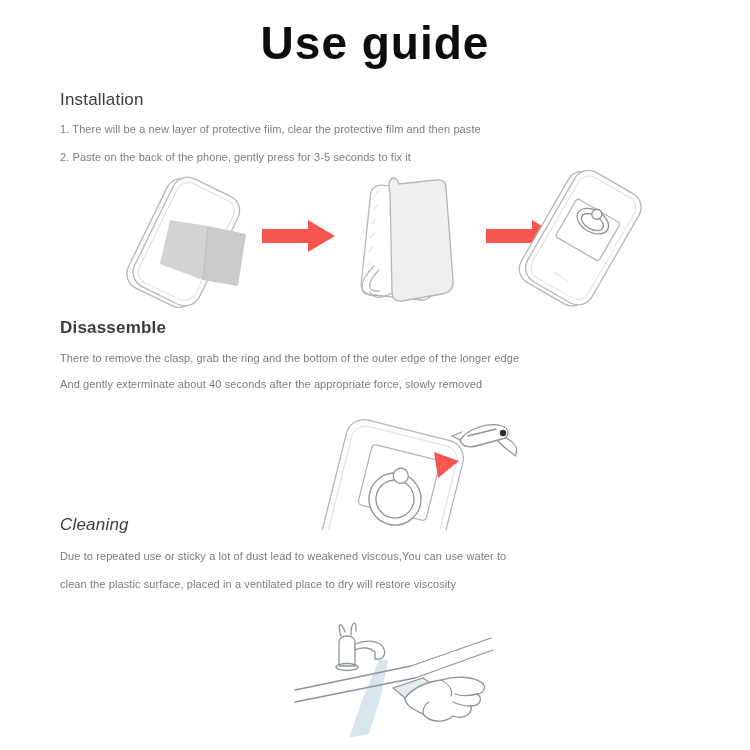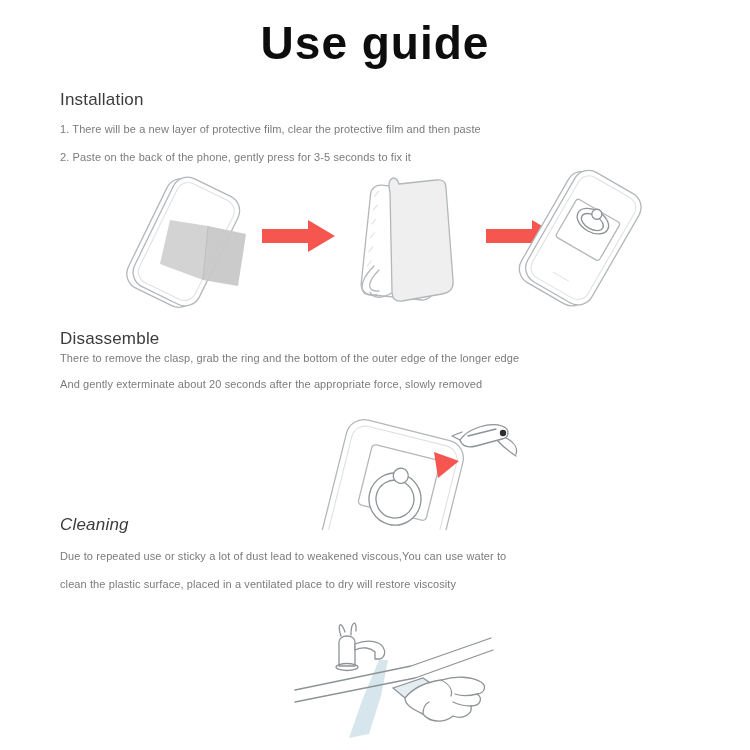--- a/index.html
+++ b/index.html
@@ -27,21 +27,21 @@
   .sec-heading{
     font-size:17px;color:var(--heading-gray);letter-spacing:0.2px;
   }
   .body-line{
     font-size:11px;color:var(--body-gray);letter-spacing:0.1px;
   }
   
   .inst-heading{left:60px;top:90px;}
   .inst-step1{left:60px;top:123px;}
   .inst-step2{left:60px;top:151px;}
-  .dis-heading{left:60px;top:329px;}
+  .dis-heading{left:60px;top:318px;font-weight:bold;}
   .dis-line1{left:60px;top:352px;}
   .dis-line2{left:60px;top:378px;}
   .cln-heading{left:60px;top:515px;font-style:italic;}
   .cln-line1{left:60px;top:550px;}
   .cln-line2{left:60px;top:578px;}
   
   .illo{position:absolute;}
   .illo svg{display:block;}
   .svgA{left:108px;top:176px;}
   .arrow1{left:262px;top:218px;}
@@ -121,21 +121,21 @@
       <ellipse class="art-dark" cx="77" cy="52" rx="17" ry="11"></ellipse>
       <ellipse class="art-dark" cx="77" cy="53" rx="12" ry="7"></ellipse>
       <circle class="art-dark-fill" cx="77" cy="44" r="5"></circle>
       <line class="art-faint" x1="68" y1="116" x2="86" y2="116"></line>
     </g>
   </svg>
 </div>
 
 <div class="abs sec-heading dis-heading">Disassemble</div>
 <div class="abs body-line dis-line1">There to remove the clasp, grab the ring and the bottom of the outer edge of the longer edge</div>
-<div class="abs body-line dis-line2">And gently exterminate about 20 seconds after the appropriate force, slowly removed</div>
+<div class="abs body-line dis-line2">And gently exterminate about 40 seconds after the appropriate force, slowly removed</div>
 
 <div class="illo svgD">
   <svg width="218" height="124" viewBox="0 0 218 124">
     <g transform="rotate(14 100 70)">
       <rect class="art-fill" x="28" y="26" width="120" height="170" rx="18"></rect>
       <rect class="art-faint" x="34" y="32" width="108" height="158" rx="14"></rect>
       <rect class="art-fill" x="56" y="48" width="70" height="62" rx="4"></rect>
       <circle class="art-dark-fill" cx="91" cy="96" r="26"></circle>
       <circle class="art-dark" cx="91" cy="96" r="19"></circle>
       <circle class="art-dark-fill" cx="91" cy="72" r="7.5"></circle>

